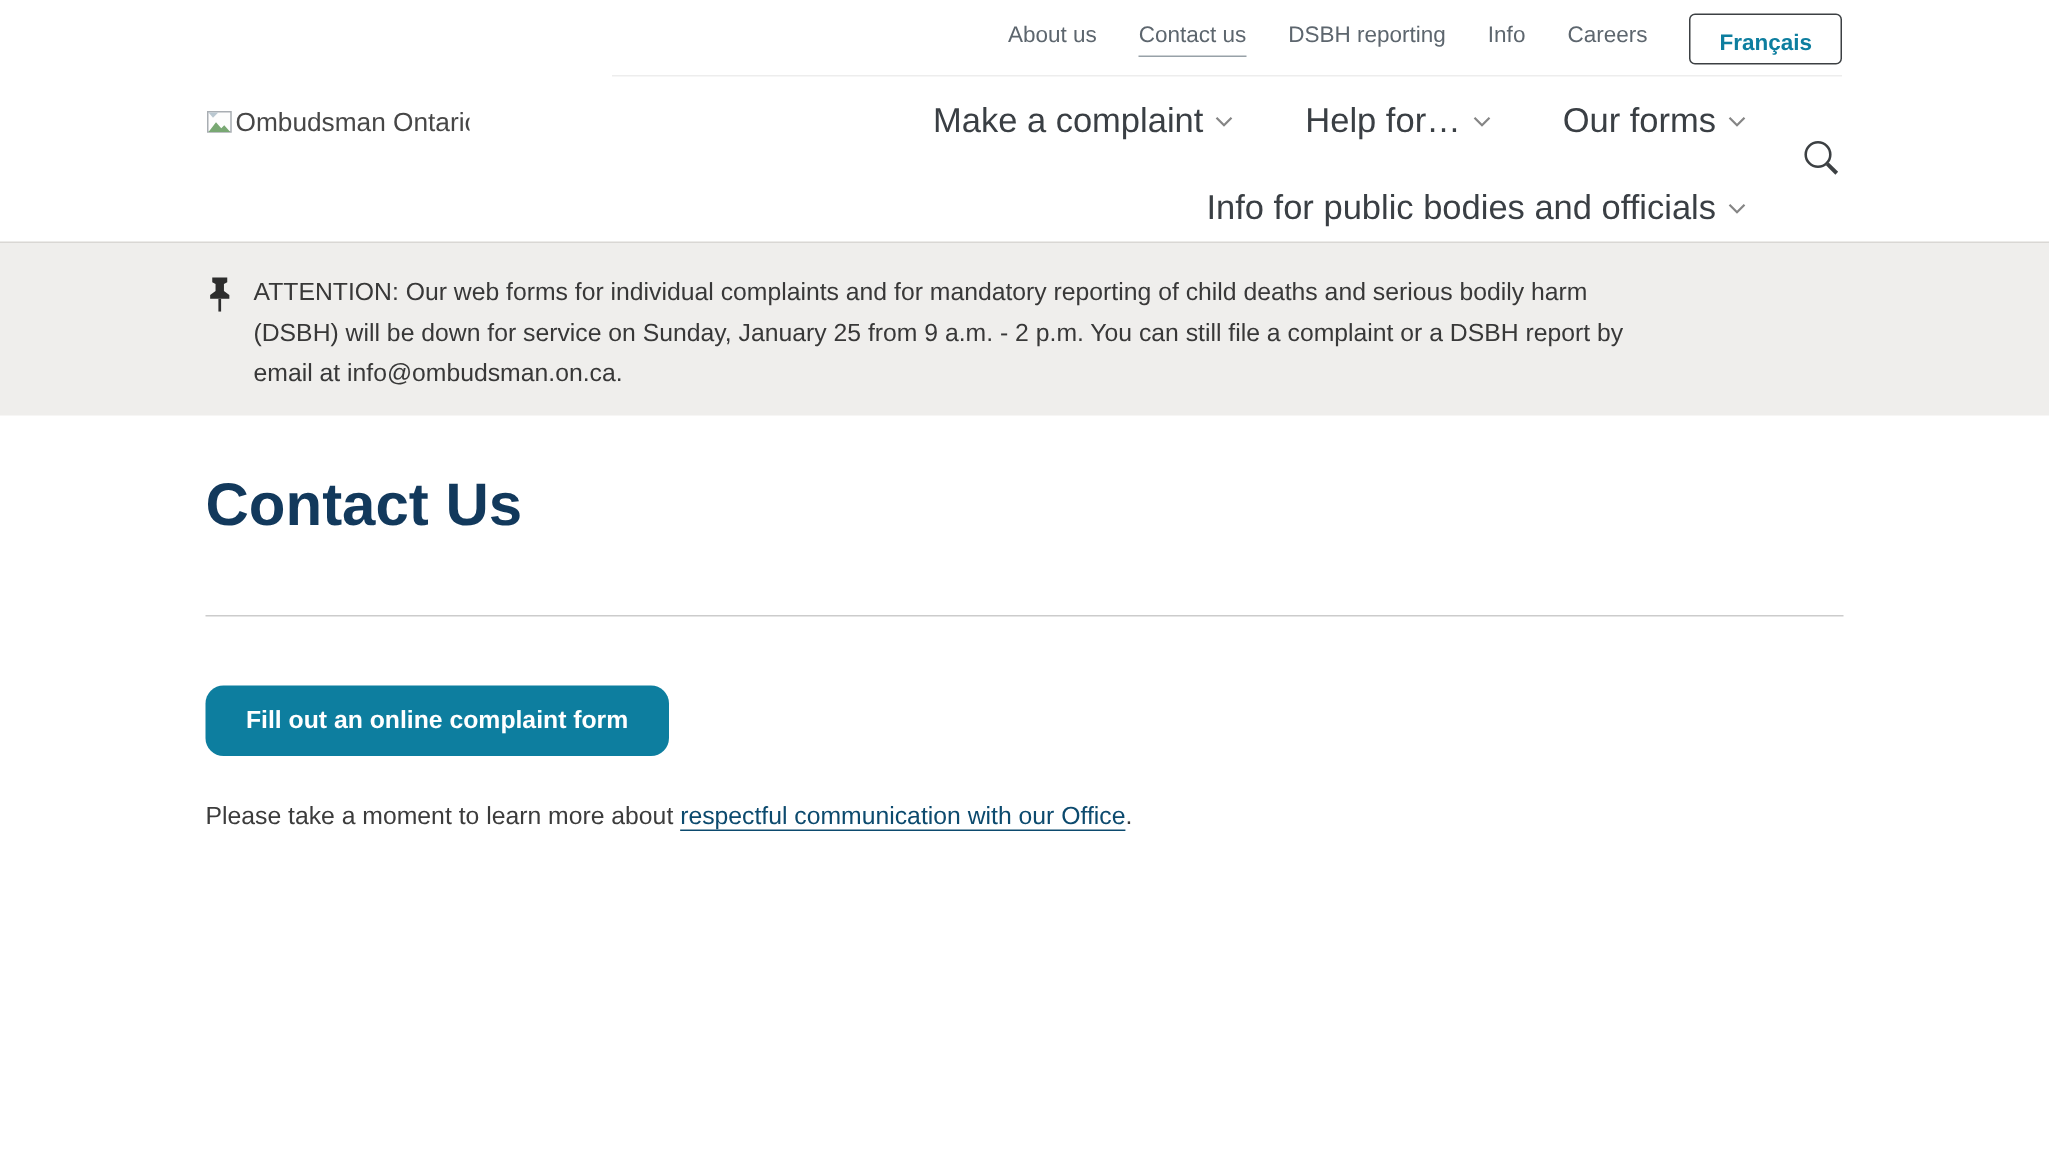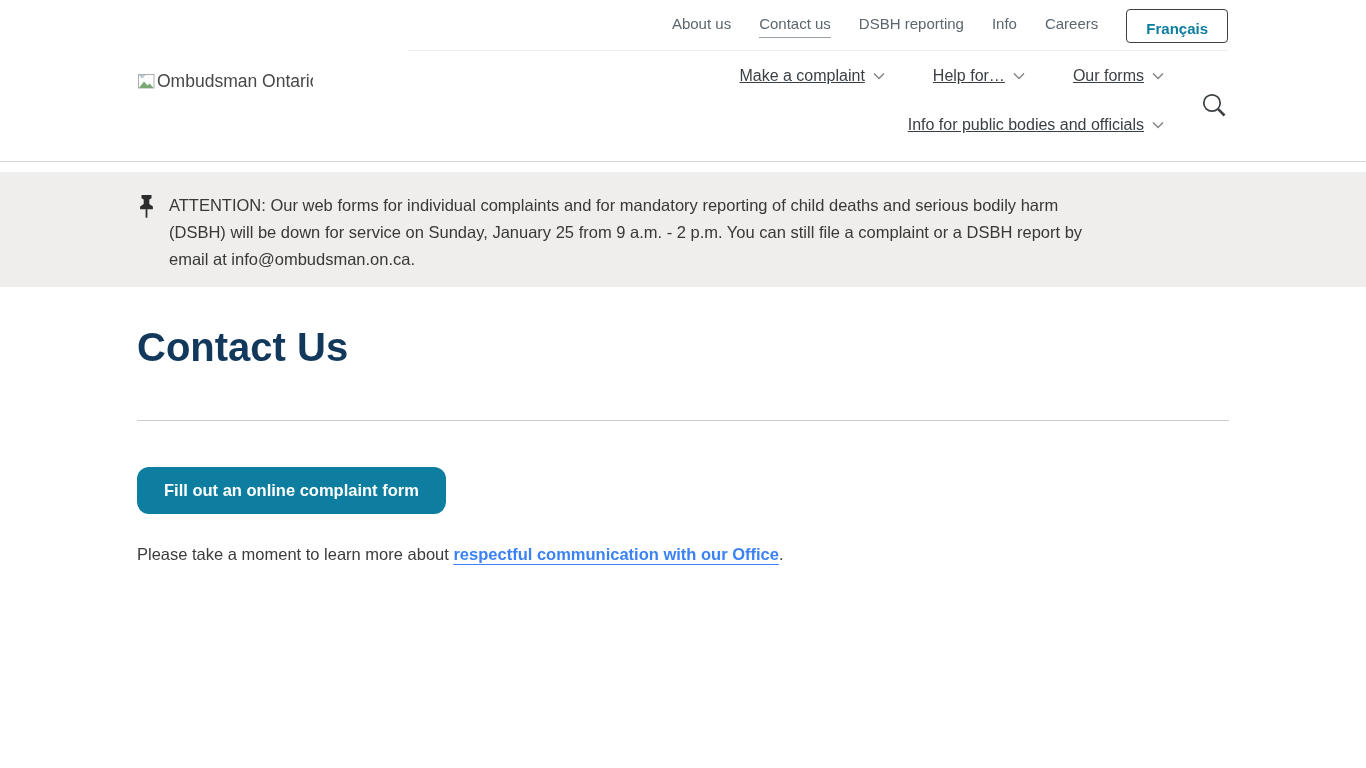--- a/index.html
+++ b/index.html
@@ -78,23 +78,22 @@
     top: 67px;
     right: 202px;
     display: flex;
     flex-direction: column;
     align-items: flex-end;
     gap: 31px;
   }
   .nav-row {
     display: flex;
     gap: 48px;
-    font-size: 16px;
+    font-size: 23px;
     color: #3a3f44;
-    text-decoration: underline;
   }
   .nav-row a {
     display: inline-flex;
     align-items: center;
     gap: 8px;
     white-space: nowrap;
   }
   .search-btn {
     position: absolute;
     top: 91px;
@@ -107,21 +106,21 @@
     cursor: pointer;
   }
 
   
   .banner {
     height: 115px;
     background: #efeeec;
   }
   .container {
     width: 1092px;
-    margin: 10px auto;
+    margin: 0 auto;
   }
   .banner-inner {
     display: flex;
     align-items: flex-start;
     gap: 13px;
     padding-top: 20px;
   }
   .banner-inner svg { margin-top: 2px; flex: 0 0 auto; }
   .banner-text {
     margin: 0;
@@ -163,25 +162,24 @@
     border-radius: 12px;
     border: none;
   }
   .body-p {
     margin: 27px 0 0 0;
     font-size: 16.5px;
     line-height: 27px;
     color: #3c3c3c;
   }
   .teal-link {
-    color: #3b82f6;
+    color: #0c4a6e;
     text-decoration: underline;
     text-underline-offset: 4px;
     text-decoration-thickness: 1px;
-    font-weight: bold;
   }
 </style>
 </head>
 <body>
 
 <div>
 
   <header class="site-header">
 
     <nav class="utility-nav">

